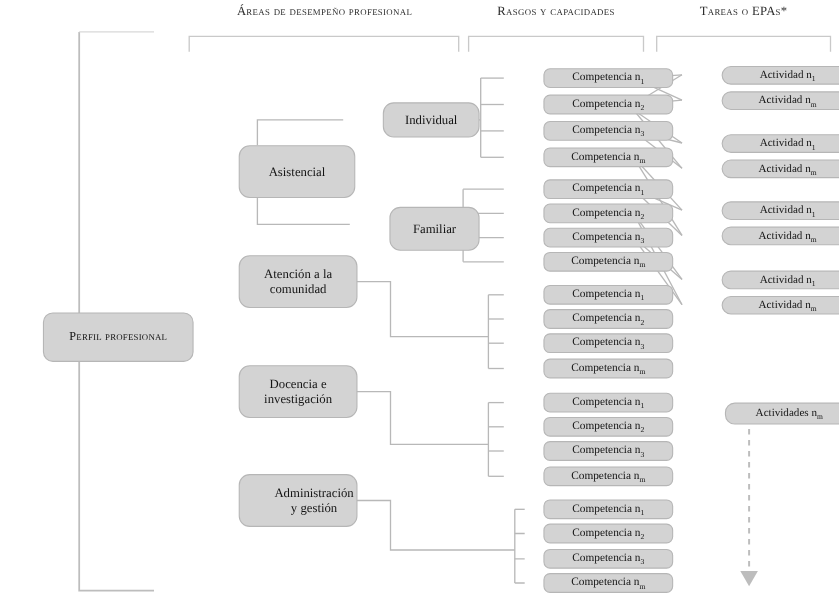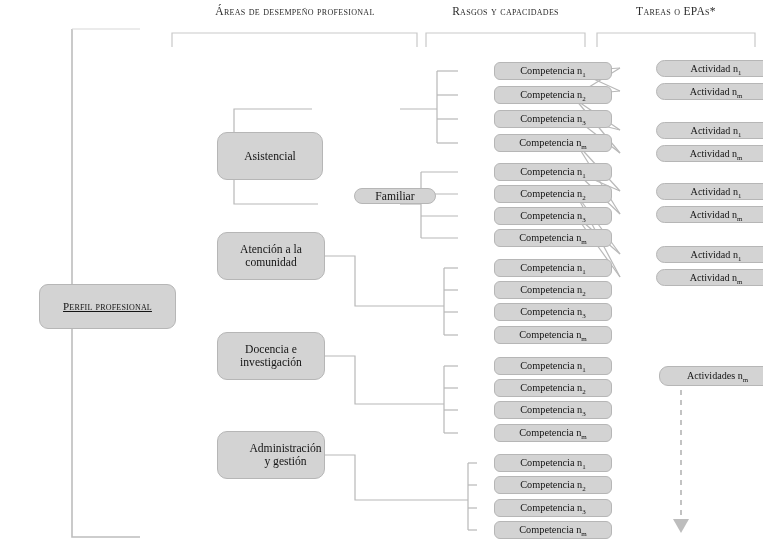--- a/index.html
+++ b/index.html
@@ -32,21 +32,21 @@
     text-align:center;
     line-height:1.12;
     color:#141414;
     font-size:11.5px;
     padding:0 3px;
     margin-left:36px;
   }
   .node.small{font-size:10.3px;border-radius:6px;}
   .node.tiny{font-size:10.1px;border-radius:9px;}
   .node.profile{
-    font-variant:small-caps;font-size:11px;border-radius:9px;letter-spacing:.2px;text-decoration:underline;
+    font-variant:small-caps;font-size:11px;border-radius:9px;letter-spacing:.2px;
   }
   .node.area{border-radius:10px;font-size:11.6px;}
   .node.sub{border-radius:10px;font-size:11.6px;}
   sub{font-size:.68em;line-height:0;}
 </style>
 </head>
 <body>
 
 <div id="diagram-root">
 
@@ -136,21 +136,24 @@
   <div class="node area" style="left:181px;top:232px;width:108px;height:48px;">
     <span>Atención a la comunidad</span>
   </div>
   <div class="node area" style="left:181px;top:332px;width:108px;height:48px;justify-content:center;">
     <span>Docencia e investigación</span>
   </div>
   <div class="node area" style="left:181px;top:431px;width:108px;height:48px;padding-left:32px;">
     <span>Administración y gestión</span>
   </div>
 
-  <div class="node sub" style="left:318px;top:188px;width:82px;height:16px;align-items:center;">
+  <div class="node sub" style="left:312px;top:93px;width:88px;height:32px;">
+    <span>Individual</span>
+  </div>
+  <div class="node sub" style="left:318px;top:188px;width:82px;height:40px;align-items:center;">
     <span>Familiar</span>
   </div>
 
   <div class="node small" style="left:458px;top:62px;width:118px;height:18px;">
     <span><span>Competencia n</span><sub>1</sub></span>
   </div>
   <div class="node small" style="left:458px;top:86px;width:118px;height:18px;">
     <span><span>Competencia n</span><sub>2</sub></span>
   </div>
   <div class="node small" style="left:458px;top:110px;width:118px;height:18px;">

